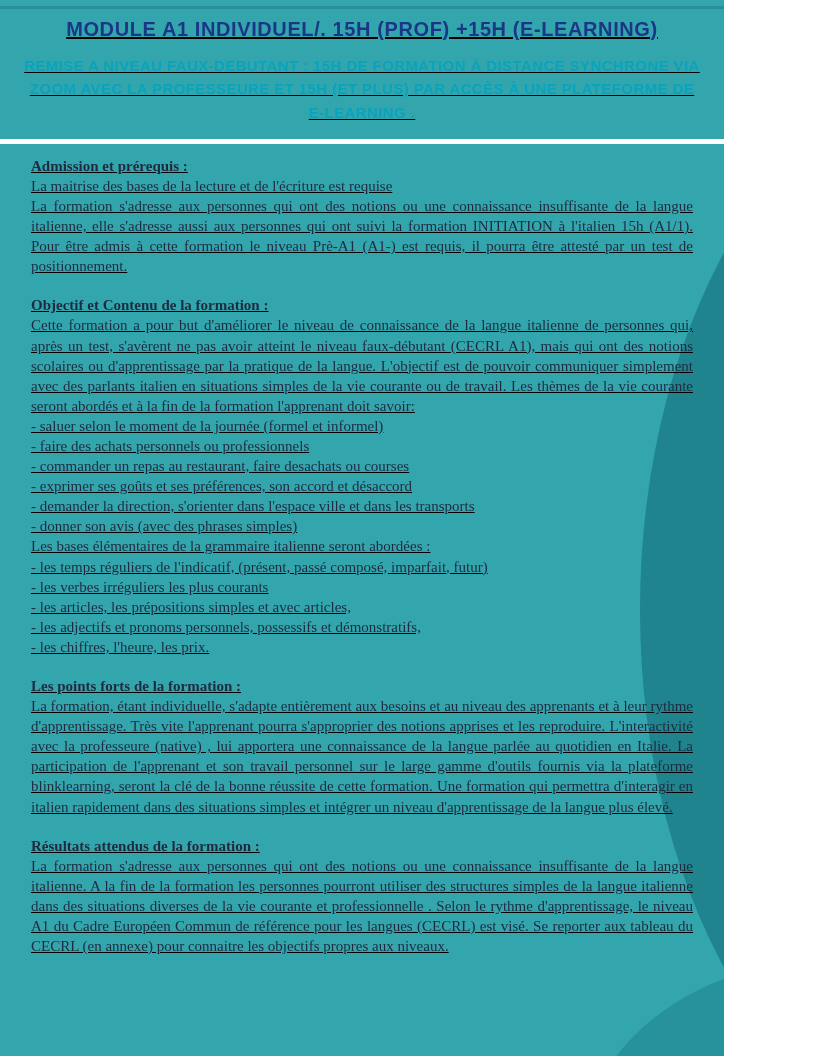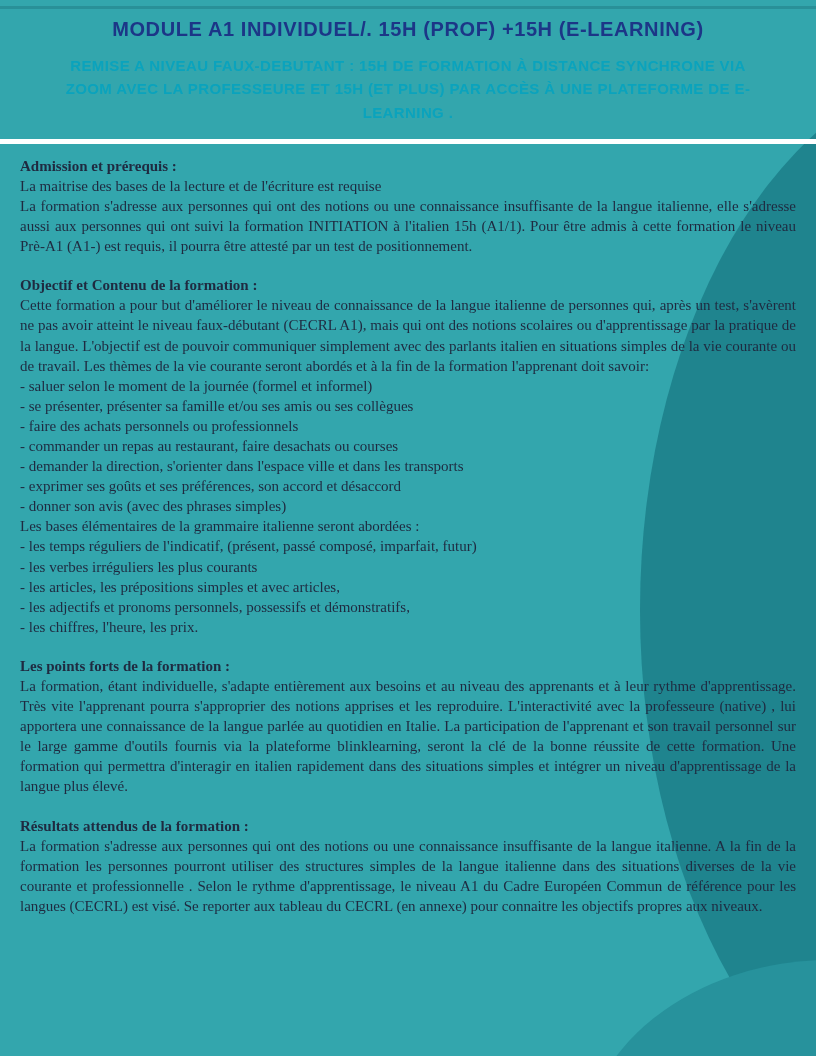--- a/index.html
+++ b/index.html
@@ -7,45 +7,46 @@
     --dark1:#1f848e;
     --dark2:#27929c;
     --title:#1c3687;
     --subtitle:#0aa3bd;
     --text:#1f2a40;
     --divider:#ffffff;
   }
   html,body{margin:0;padding:0;}
   .page{
     position:relative;
-    width:816px;height:1056px;
+    width:724px;height:1056px;
     background:var(--bg);
     overflow:hidden;
     font-family:"Liberation Serif","DejaVu Serif",serif;
+    text-decoration:underline;
   }
   .shape{position:absolute;border-radius:50%;z-index:0;}
   .shape-a{left:640px;top:60px;width:700px;height:1100px;background:var(--dark1);}
   .shape-b{left:580px;top:960px;width:500px;height:400px;background:var(--dark2);}
   .top-stripe{position:absolute;top:6px;left:0;right:0;height:3px;background:rgba(10,80,90,.25);z-index:1;}
   .content{position:relative;z-index:2;padding:0 20px;}
   .header{text-align:center;padding-top:18px;}
   .title{
     font-family:"Liberation Sans","DejaVu Sans",sans-serif;
     font-weight:700;font-size:20px;letter-spacing:.6px;
     color:var(--title);margin:0;
   }
   .subtitle{
     font-family:"Liberation Sans","DejaVu Sans",sans-serif;
     font-weight:700;font-size:15px;letter-spacing:.4px;
     color:var(--subtitle);line-height:1.55;
     margin:13px auto 0;max-width:710px;text-align:center;
   }
   .divider{height:5px;background:var(--divider);margin:15px -20px 0;}
   .body{padding-top:12px;color:var(--text);font-size:15px;line-height:1.34;}
-  .section{margin:0 0 19px;}
+  .section{margin:0 11px 19px;}
   .heading{font-size:15px;font-weight:700;margin:0;}
   p.block{margin:0;text-align:justify;}
 </style>
 </head>
 <body>
 
 <div class="page">
   <div class="shape shape-a"></div>
   <div class="shape shape-b"></div>
   <div class="top-stripe"></div>
@@ -62,25 +63,24 @@
       <div>
           <section class="section">
             <h3 class="heading">Admission et prérequis :</h3>
             <p class="block line">La maitrise des bases de la lecture et de l'écriture est requise</p>
             <p class="block para">La formation s'adresse aux personnes qui ont des notions ou une connaissance insuffisante de la langue italienne, elle s'adresse aussi aux personnes qui ont suivi la formation INITIATION à l'italien 15h (A1/1). Pour être admis à cette formation le niveau Prè-A1  (A1-) est requis, il pourra être attesté par un test de positionnement.</p>
           </section>
           <section class="section">
             <h3 class="heading">Objectif et Contenu de la formation :</h3>
             <p class="block para">Cette formation a pour but d'améliorer le niveau de connaissance de la langue italienne de personnes qui, après un test, s'avèrent ne pas avoir atteint le niveau faux-débutant (CECRL A1), mais qui ont des notions scolaires ou d'apprentissage par la pratique de la langue. L'objectif est de pouvoir communiquer simplement avec des parlants italien en situations simples de la vie courante ou de travail. Les thèmes de la vie courante seront abordés et à la fin de la formation l'apprenant doit savoir:</p>
             <p class="block item">- saluer selon le moment de la journée (formel et informel)</p>
-            <p class="block item">- se présenter,  présenter sa famille et/ou ses amis ou ses collègues</p>
             <p class="block item">- faire des achats personnels ou professionnels</p>
             <p class="block item">- commander un repas au restaurant, faire desachats ou courses</p>
+            <p class="block item">- exprimer ses goûts et ses préférences, son accord et désaccord</p>
             <p class="block item">- demander la direction, s'orienter dans l'espace ville et dans les transports</p>
-            <p class="block item">- exprimer ses goûts et ses préférences, son accord et désaccord</p>
             <p class="block item">- donner son avis (avec des phrases simples)</p>
             <p class="block line">Les bases élémentaires de la grammaire italienne seront abordées :</p>
             <p class="block item">- les temps réguliers de l'indicatif, (présent, passé composé, imparfait, futur)</p>
             <p class="block item">- les verbes irréguliers les plus courants</p>
             <p class="block item">- les articles, les prépositions simples et avec articles,</p>
             <p class="block item">- les adjectifs et pronoms personnels, possessifs et démonstratifs,</p>
             <p class="block item">- les chiffres, l'heure, les prix.</p>
           </section>
           <section class="section">
             <h3 class="heading">Les points forts de la formation :</h3>

